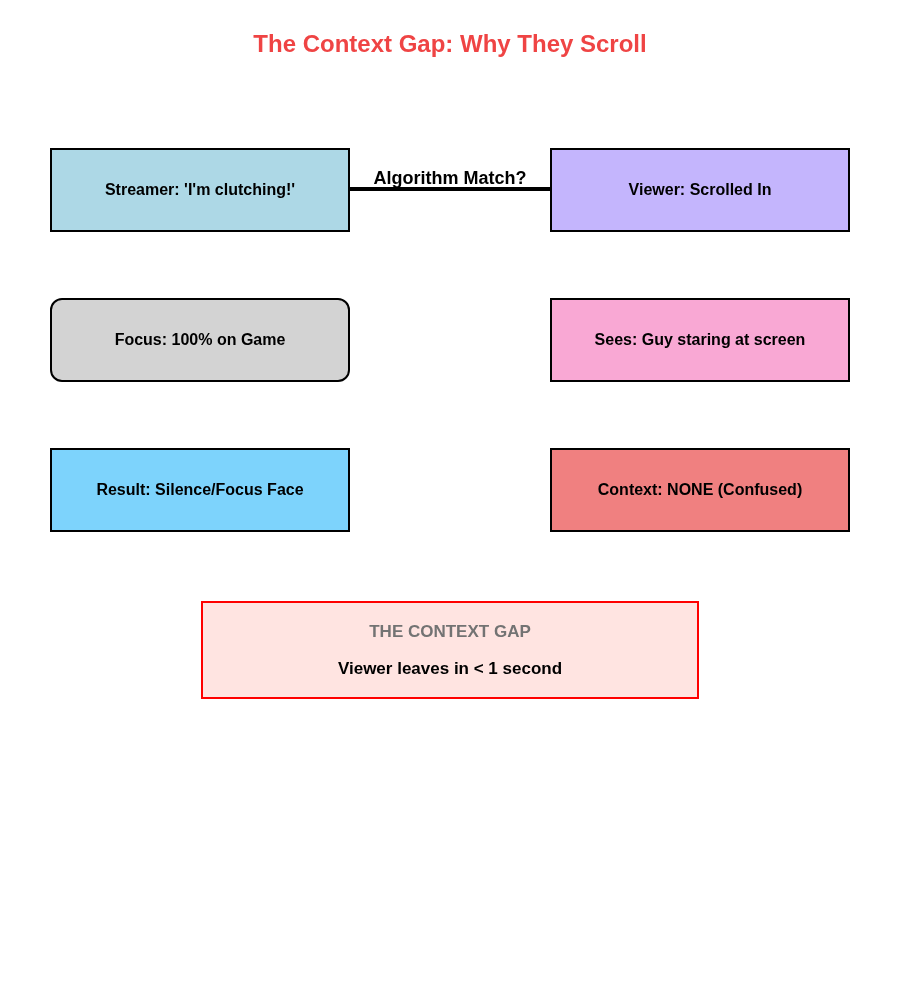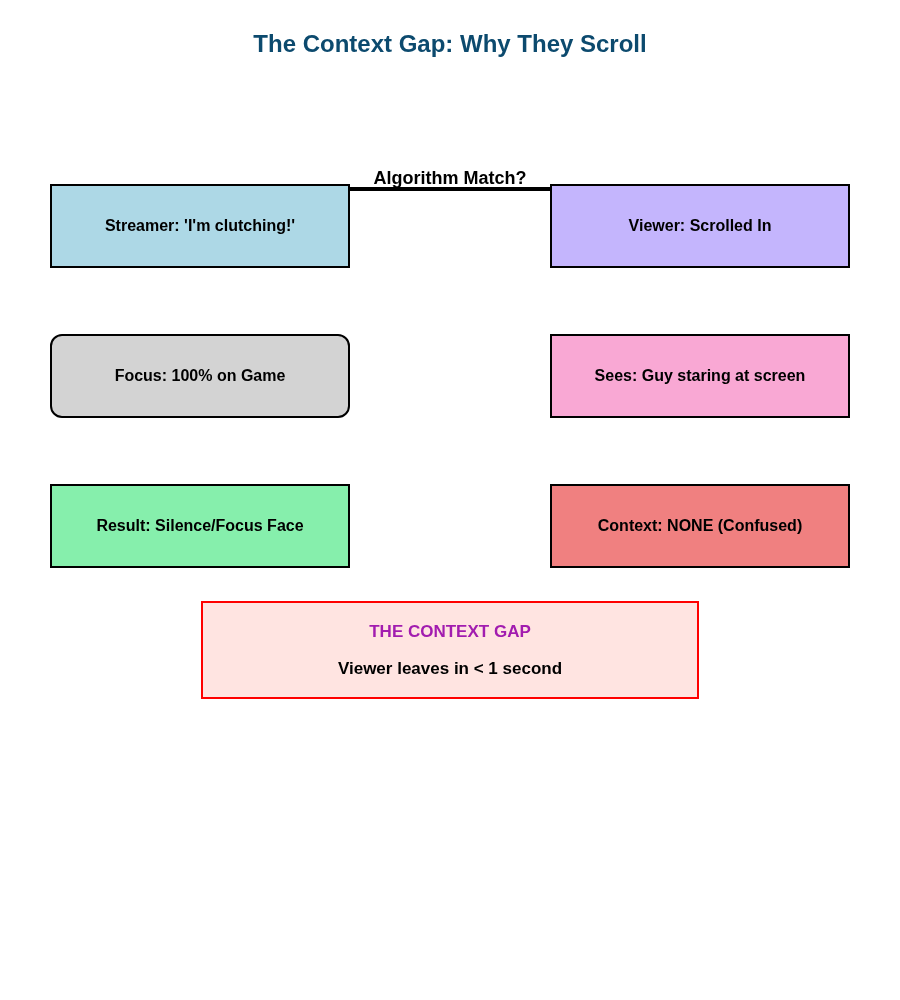--- a/index.html
+++ b/index.html
@@ -16,37 +16,36 @@
     overflow: hidden;
   }
   .title {
     position: absolute;
     top: 30px;
     left: 0;
     width: 900px;
     text-align: center;
     font-size: 24px;
     font-weight: bold;
-    color: #0c4a6e;
+    color: #ef4444;
     margin: 0;
   }
   .box {
     position: absolute;
     width: 300px;
     height: 84px;
     box-sizing: border-box;
     border: 2px solid #000000;
     display: flex;
     align-items: center;
     justify-content: center;
     text-align: center;
     font-size: 16px;
     font-weight: bold;
     color: #000000;
-    margin-top: 36px;
   }
   .col-left  { left: 50px; }
   .col-right { left: 550px; }
   .row-1 { top: 148px; }
   .row-2 { top: 298px; }
   .row-3 { top: 448px; }
 
   .connector-line {
     position: absolute;
     left: 350px;
@@ -77,21 +76,21 @@
     display: flex;
     flex-direction: column;
     align-items: center;
     justify-content: center;
     gap: 20px;
     text-align: center;
   }
   .gap-heading {
     font-size: 17px;
     font-weight: bold;
-    color: #a21caf;
+    color: #737373;
     line-height: 1;
   }
   .gap-subtext {
     font-size: 17px;
     font-weight: bold;
     color: #000000;
     line-height: 1;
   }
 </style>
 </head>
@@ -113,21 +112,21 @@
   </div>
 
   <div class="box col-left row-2" style="background-color: rgb(211, 211, 211); border-radius: 12px;">
     <span>Focus: 100% on Game</span>
   </div>
 
   <div class="box col-right row-2" style="background-color: #f9a8d4;">
     <span>Sees: Guy staring at screen</span>
   </div>
 
-  <div class="box col-left row-3" style="background-color: #86efac;">
+  <div class="box col-left row-3" style="background-color: #7dd3fc;">
     <span>Result: Silence/Focus Face</span>
   </div>
 
   <div class="box col-right row-3" style="background-color: rgb(240, 128, 128);">
     <span>Context: NONE (Confused)</span>
   </div>
 
   <div class="gap-box" style="background-color: rgb(255, 228, 225);">
     <div class="gap-heading">THE CONTEXT GAP</div>
     <div class="gap-subtext">Viewer leaves in &lt; 1 second</div>

